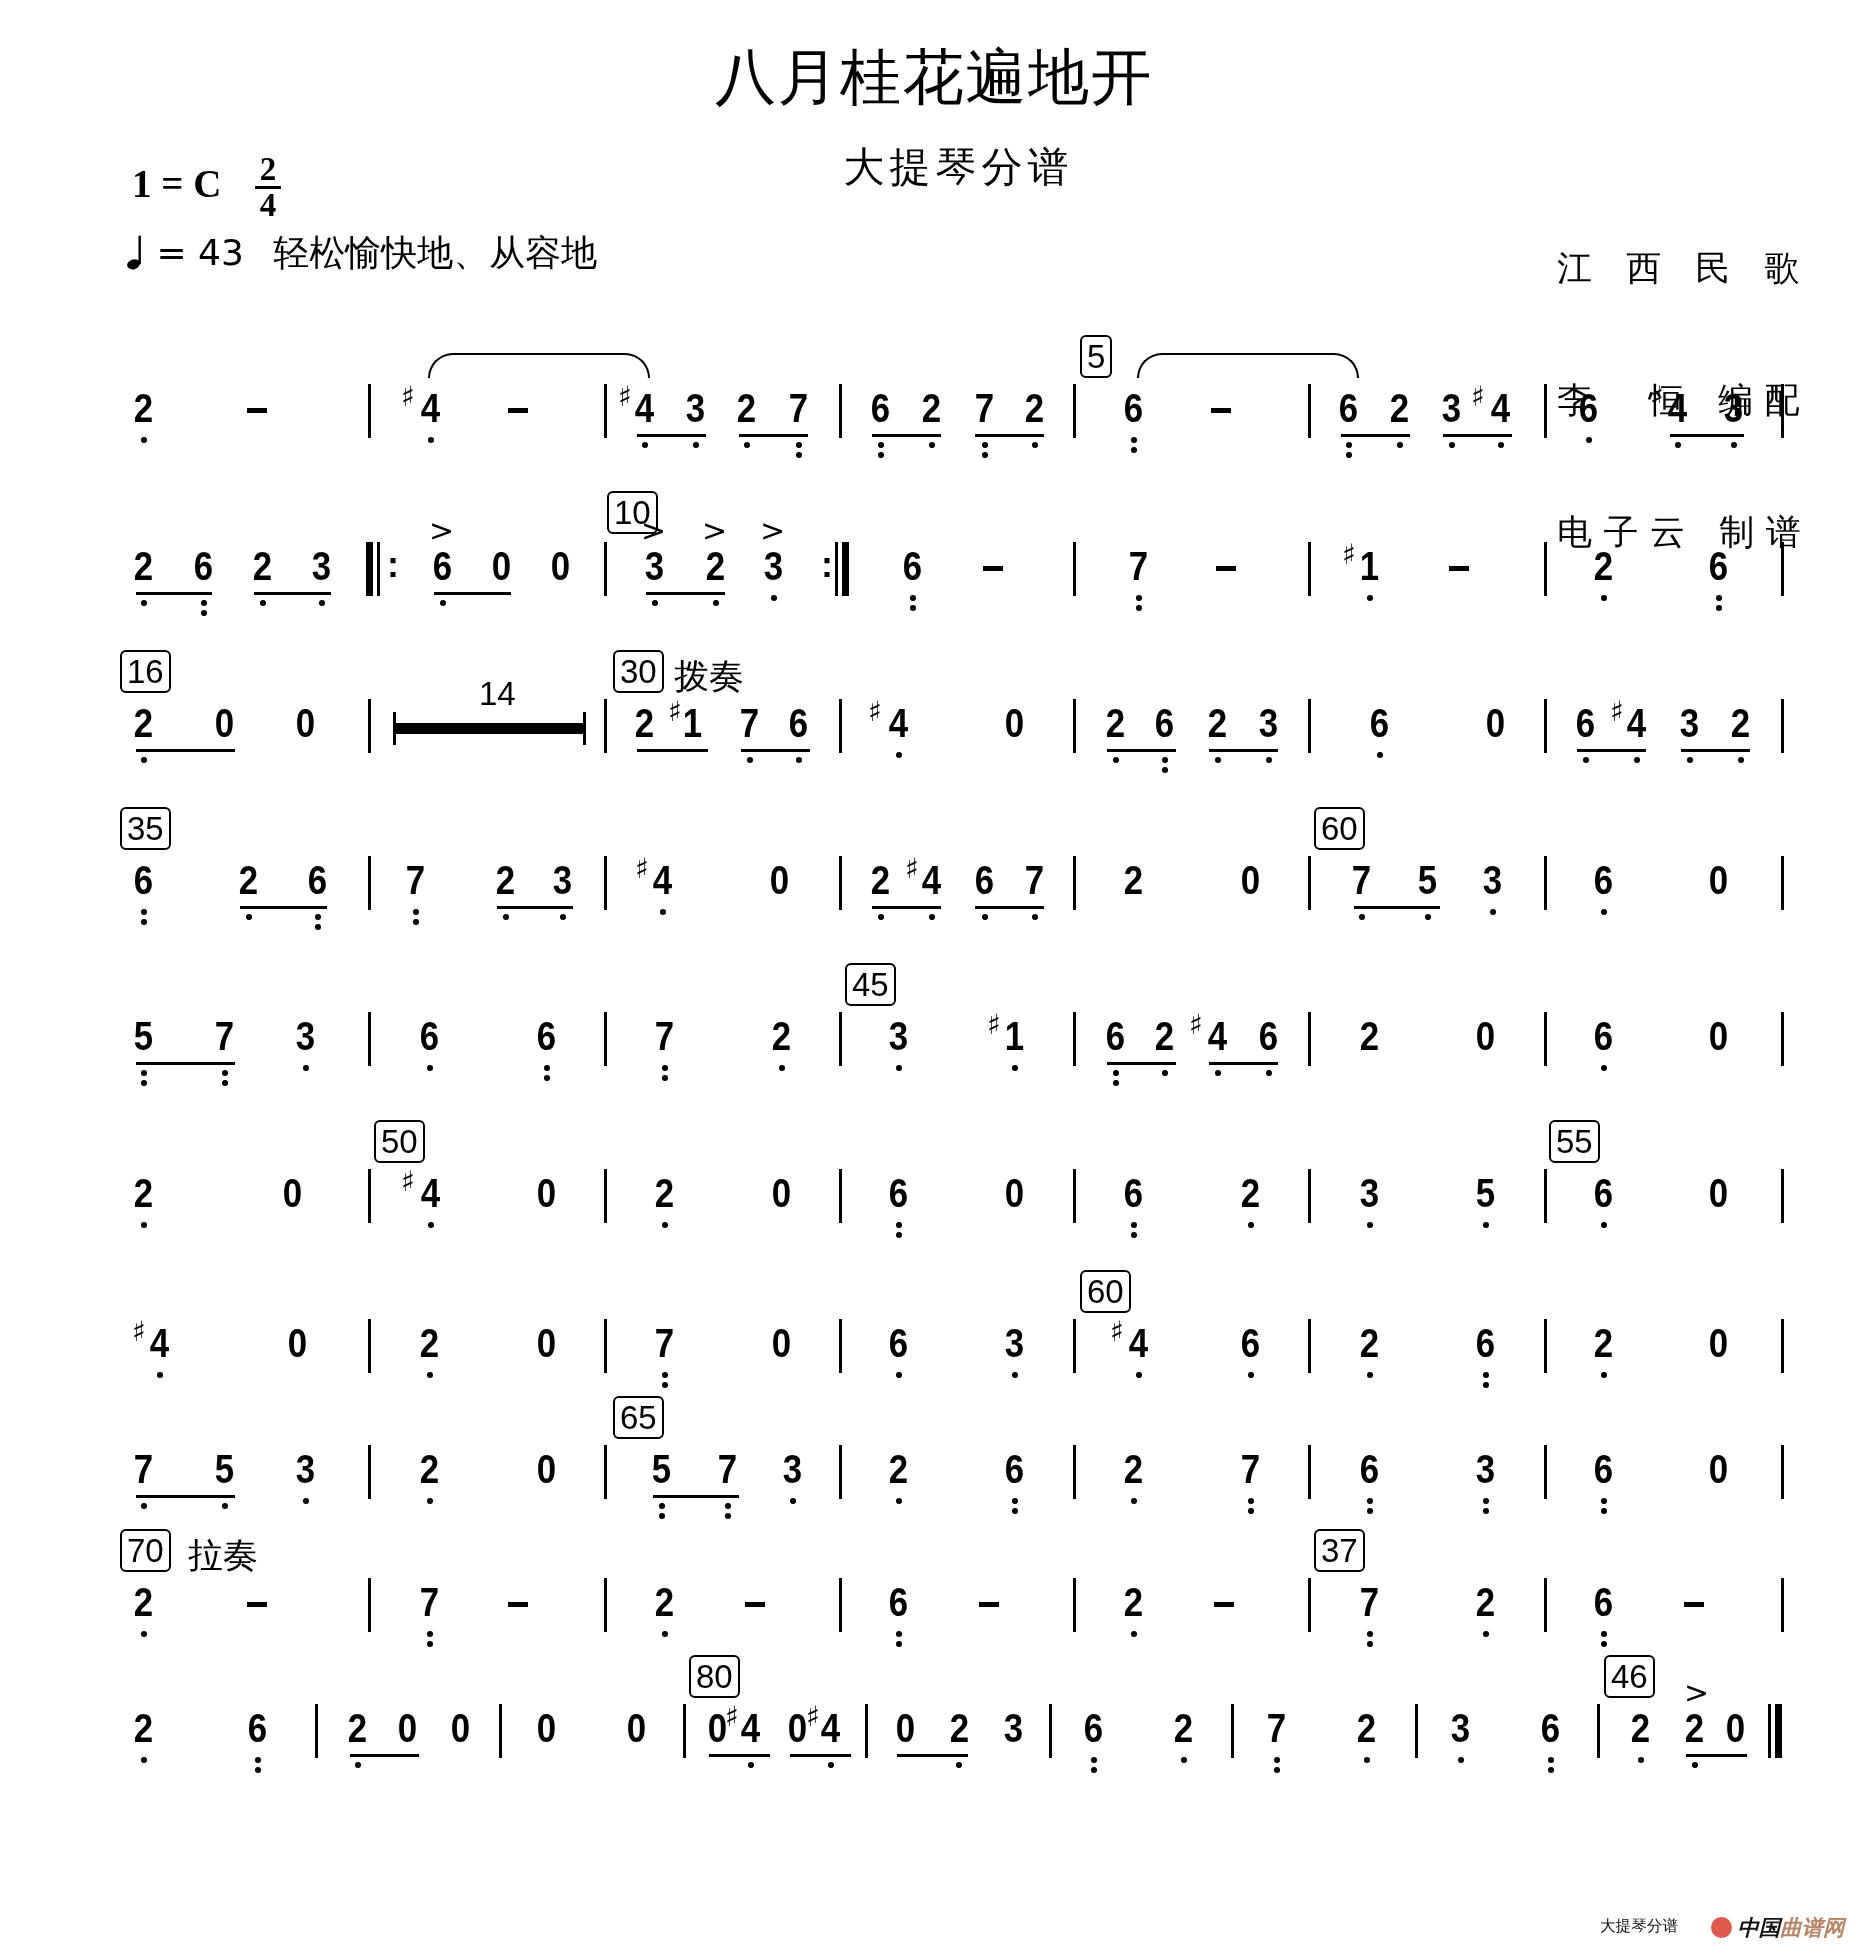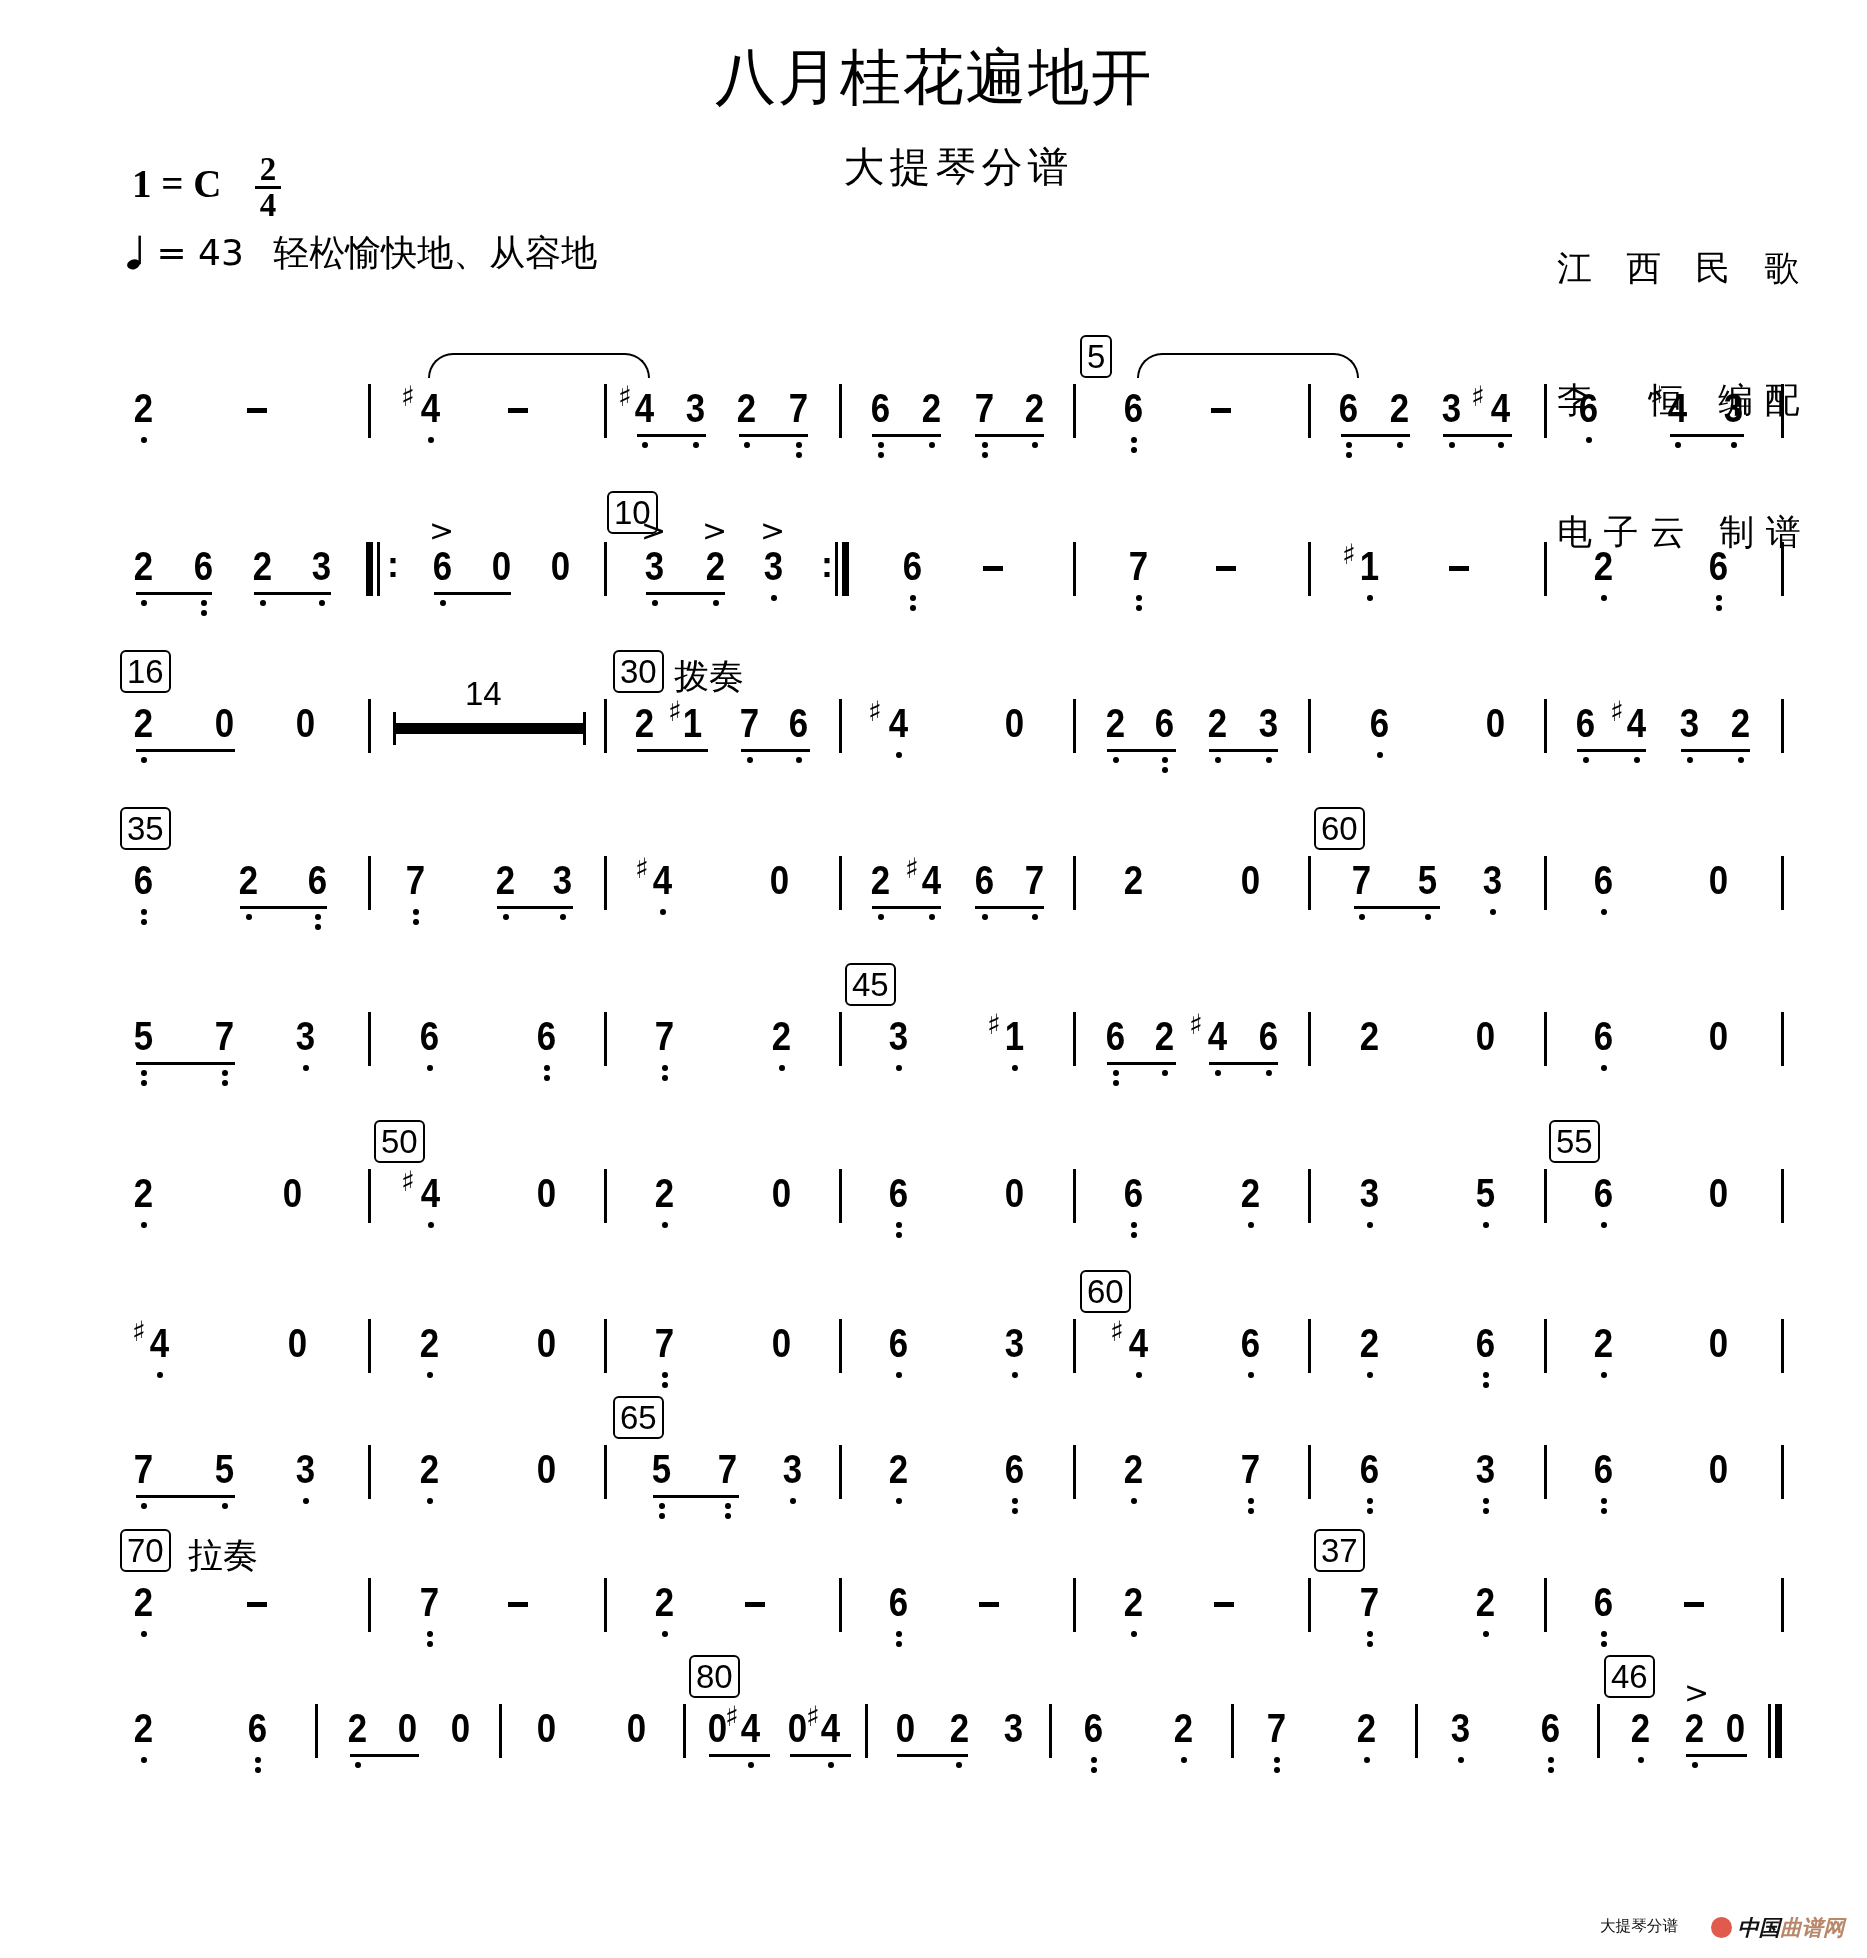--- a/index.html
+++ b/index.html
@@ -191,21 +191,21 @@
 </div>
 
 <div class="row" style="top:734px">
   <span class="rehearsal" style="left:120px;top:-84px">16</span>
   <span class="note" style="left:127px">2</span>
     <span class="dot" style="left:141px;top:23px"></span>
   <span class="note" style="left:208px">0</span>
   <span class="beam" style="left:136px;width:99px"></span>
   <span class="note" style="left:289px">0</span>
   <span class="bar" style="left:368px"></span>
-  <span class="mr-num" style="left:465px;top:-59px">14</span>
+  <span class="mr-num" style="left:479px;top:-59px">14</span>
   <span class="mr-end" style="left:393px;top:-22px"></span>
   <span class="multirest" style="left:395px;top:-11.5px;width:189px"></span>
   <span class="mr-end" style="left:583px;top:-22px"></span>
   <span class="bar" style="left:604px"></span>
   <span class="rehearsal" style="left:613px;top:-84px">30</span>
   <span class="tech" style="left:674px;top:-81px">拨奏</span>
   <span class="note" style="left:628px">2</span>
   <span class="sharp" style="left:668px">♯</span>
   <span class="note" style="left:676px">1</span>
   <span class="beam" style="left:637px;width:71px"></span>

